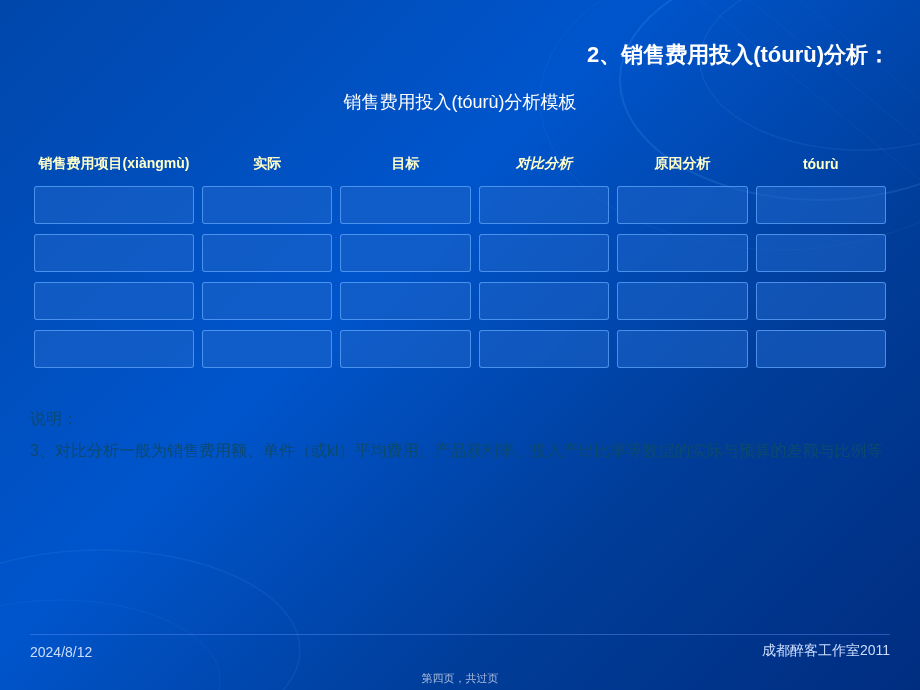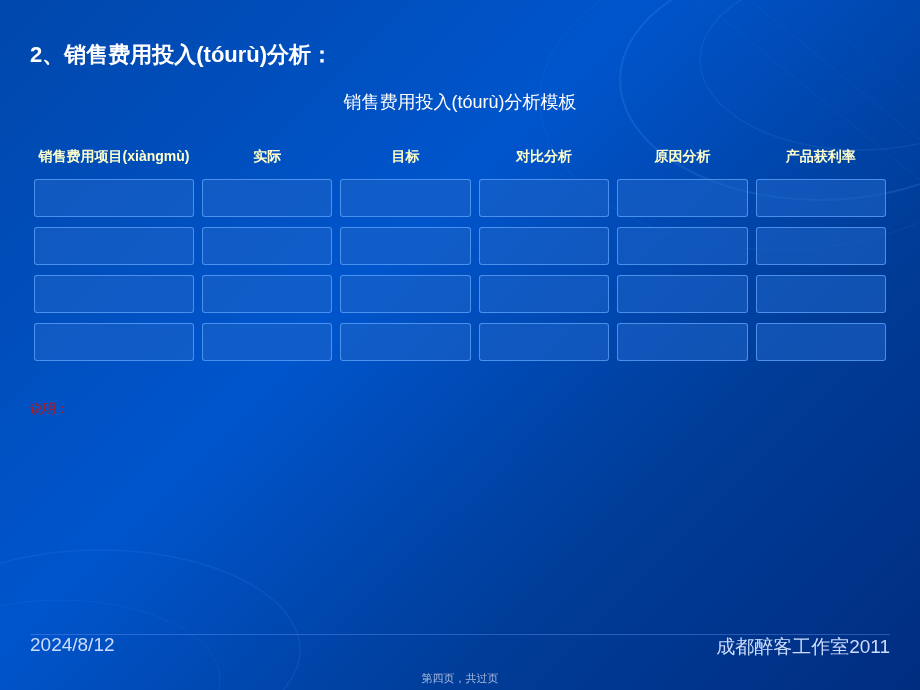--- a/index.html
+++ b/index.html
@@ -29,27 +29,28 @@
       position: relative;
       z-index: 1;
       padding: 40px 30px 20px 30px;
     }
 
     .section-title {
       font-size: 22px;
       font-weight: bold;
       color: #ffffff;
       margin-bottom: 20px;
+      text-align: right;
     }
 
     .table-title {
       text-align: center;
       font-size: 18px;
       color: #ffffff;
-      margin-bottom: 26px;
+      margin-bottom: 33px;
       font-weight: normal;
     }
 
     .analysis-table {
       width: 100%;
       border-collapse: separate;
       border-spacing: 0;
       margin-bottom: 30px;
     }
 
@@ -73,40 +74,40 @@
       border: 1.5px solid rgba(100, 170, 255, 0.7);
       border-radius: 3px;
       height: 38px;
       display: block;
       width: 100%;
     }
 
     .col-1 { width: 17%; }
     .col-2 { width: 14%; }
     .col-3 { width: 14%; }
-    .col-4 { width: 14%; }
+    .col-4 { width: 14%; font-style: italic; }
     .col-5 { width: 14%; font-family: Liberation Mono, monospace; }
     .col-6 { width: 14%; }
 
     .notes-section {
-      color: #b91c1c;
-      font-size: 13px;
+      color: #0c4a6e;
+      font-size: 16px;
       line-height: 2;
     }
 
     .footer {
       position: absolute;
       bottom: 30px;
       left: 0;
       right: 0;
       display: flex;
       justify-content: space-between;
-      align-items: flex-start;
+      align-items: flex-end;
       padding: 0 30px;
-      font-size: 19px;
+      font-size: 14px;
       color: #ccddff;
     }
 
     .footer-center {
       position: absolute;
       bottom: 4px;
       left: 50%;
       transform: translateX(-50%);
       font-size: 11px;
       color: #aabbdd;
@@ -145,21 +146,21 @@
   <div class="table-title">销售费用投入(tóurù)分析模板</div>
 
   <table class="analysis-table">
     <thead>
       <tr>
         <th class="col-1">销售费用项目(xiàngmù)</th>
         <th class="col-2">实际</th>
         <th class="col-3">目标</th>
         <th class="col-4">对比分析</th>
         <th class="col-5">原因分析</th>
-        <th class="col-6">产品获利率</th>
+        <th class="col-6">tóurù</th>
       </tr>
     </thead>
     <tbody>
       <tr>
         <td>
             <span class="cell-box"></span>
           </td>
         <td>
             <span class="cell-box"></span>
           </td>
@@ -234,20 +235,21 @@
           </td>
         <td>
             <span class="cell-box"></span>
           </td>
       </tr>
     </tbody>
   </table>
 
   <div class="notes-section">
     <div>说明：</div>
+    <div>3、对比分析一般为销售费用额、单件（或kl）平均费用、产品获利率、投入产出比率等数据的实际与预算的差额与比例等</div>
   </div>
 
 </div>
 
 <div class="divider-line"></div>
 
 <div class="footer">
   <span>2024/8/12</span>
   <span>成都醉客工作室2011</span>
 </div>

